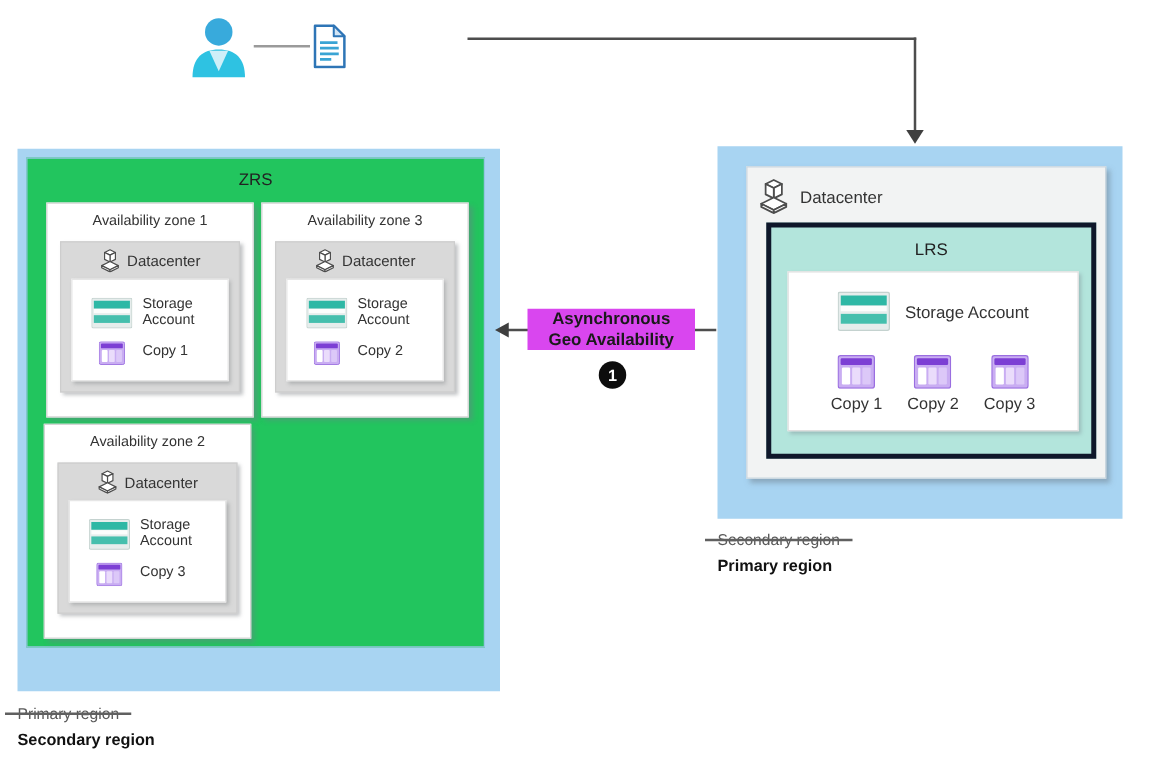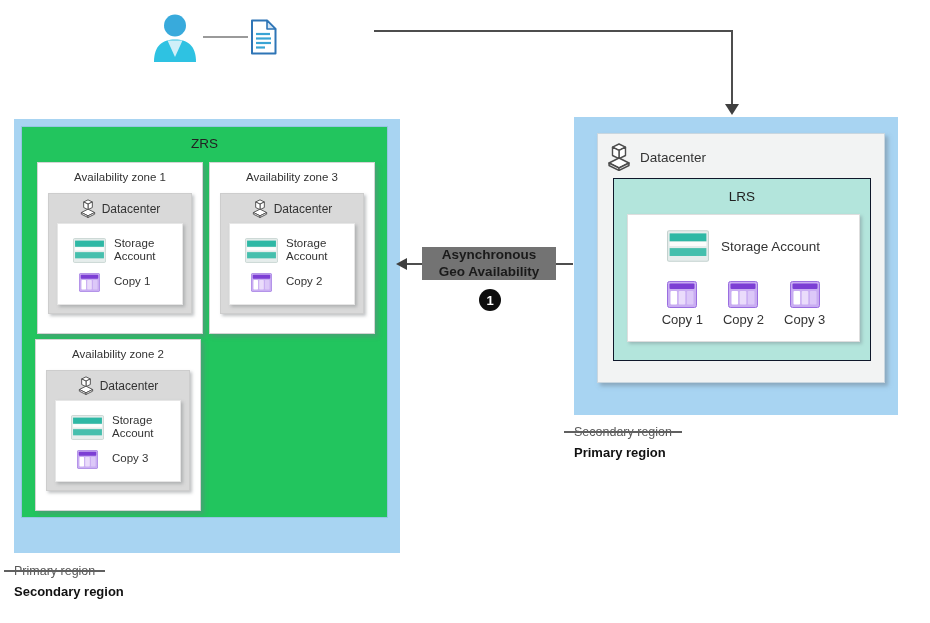--- a/index.html
+++ b/index.html
@@ -30,32 +30,32 @@
             box-shadow:2px 2px 3px rgba(100,105,110,.35);
             display:flex;flex-direction:column;align-items:center;justify-content:center;gap:9px;}
   .az-row{display:flex;align-items:center;gap:8px;}
   .ico-col{width:34px;display:flex;justify-content:center;}
   .az-lbl{width:54px;font-size:11.5px;line-height:13.5px;color:#333;}
 
   
   #geo-line{left:400px;top:263px;width:173px;height:2px;background:#4d4d4d;}
   #geo-arrowhead{left:396px;top:258px;width:0;height:0;
     border-top:6px solid transparent;border-bottom:6px solid transparent;border-right:11px solid #3f3f3f;}
-  #geo-label{left:422px;top:247px;width:134px;background:#737373;text-align:center;
+  #geo-label{left:422px;top:247px;width:134px;background:#d946ef;text-align:center;
              font-weight:bold;font-size:13.5px;line-height:16.5px;color:#1a1a1a;}
   #step-badge{left:479px;top:289px;width:22px;height:22px;border-radius:50%;background:#0d0d0d;color:#fff;
               font-size:13px;font-weight:bold;display:flex;align-items:center;justify-content:center;}
 
   
   #right-region{left:574px;top:117px;width:324px;height:298px;background:#a8d4f2;}
   #dc-panel{position:absolute;left:23px;top:16px;width:286px;height:248px;background:#f2f3f3;
             border:1px solid #c9d6df;box-shadow:3px 3px 4px rgba(110,125,140,.5);}
   .dc-panel-head{position:absolute;left:9px;top:9px;display:flex;align-items:center;gap:9px;
                  font-size:13.5px;color:#333;}
-  #lrs-box{position:absolute;left:15px;top:44px;width:256px;height:181px;background:#b3e5dc;border:1px solid #0f172a;}
+  #lrs-box{position:absolute;left:15px;top:44px;width:256px;height:181px;background:#b3e5dc;border:4px solid #0f172a;}
   .lrs-title{margin-top:10px;text-align:center;font-size:13.5px;color:#222;}
   #lrs-inner{position:absolute;left:13px;top:35px;width:231px;height:126px;background:#fff;
              border:1px solid #dedede;box-shadow:2px 2px 3px rgba(115,125,135,.4);}
   .storage-row{display:flex;align-items:center;justify-content:center;gap:12px;margin-top:15px;
                font-size:13.5px;color:#333;}
   .copies-row{display:flex;justify-content:center;gap:20px;margin-top:19px;}
   .copy-item{display:flex;flex-direction:column;align-items:center;gap:4px;font-size:13px;color:#333;}
 
   
   .caption{position:absolute;text-align:left;font-size:12.5px;}

